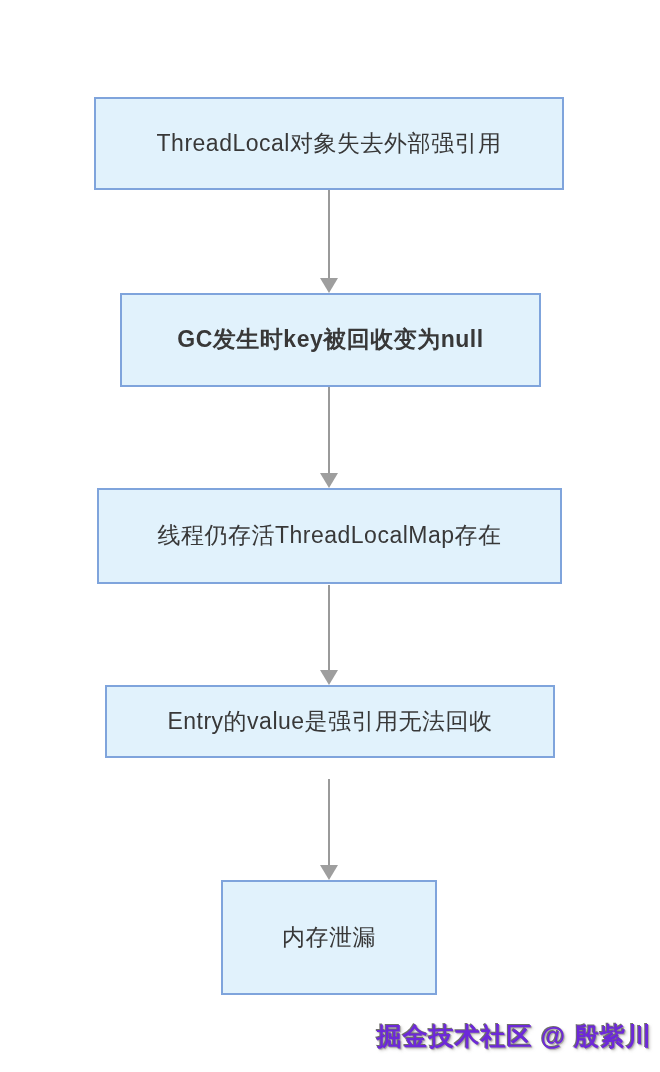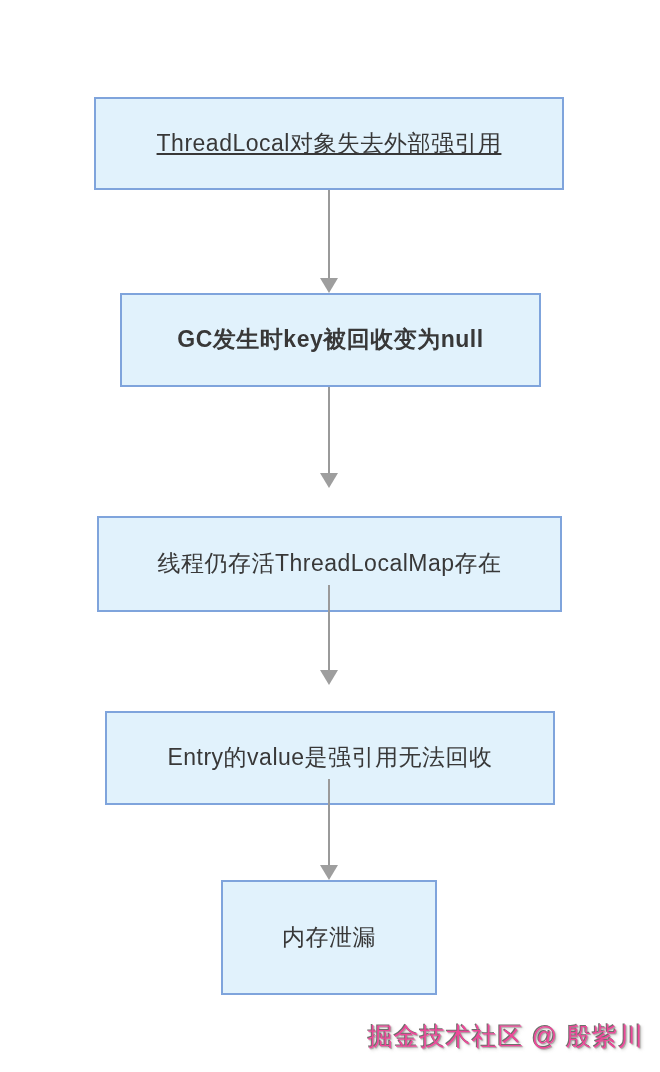--- a/index.html
+++ b/index.html
@@ -26,24 +26,24 @@
     text-align: center;
     font-size: 23px;
     color: #383838;
     letter-spacing: 0.5px;
   }
   .node-label {
     padding: 0 10px;
     line-height: 1.3;
   }
   
-  #node-1 { left: 94px;  top: 97px;  width: 470px; height: 93px; text-decoration: underline; }
+  #node-1 { left: 94px;  top: 97px;  width: 470px; height: 93px; }
   #node-2 { left: 120px; top: 293px; width: 421px; height: 94px; font-weight: bold; }
-  #node-3 { left: 97px;  top: 516px; width: 465px; height: 96px; }
-  #node-4 { left: 105px; top: 711px; width: 450px; height: 94px; }
+  #node-3 { left: 97px;  top: 488px; width: 465px; height: 96px; }
+  #node-4 { left: 105px; top: 685px; width: 450px; height: 73px; }
   #node-5 { left: 221px; top: 880px; width: 216px; height: 115px; }
 
   .arrow {
     position: absolute;
     left: 320px;           
     width: 18px;
     display: flex;
     flex-direction: column;
     align-items: center;
   }
@@ -60,25 +60,25 @@
     width: 0;
     height: 0;
     flex: 0 0 auto;
     border-left: 9px solid transparent;
     border-right: 9px solid transparent;
     border-top: 15px solid #9e9e9e;
   }
   .watermark {
     position: absolute;
     top: 1020px;
-    right: 16px;
+    right: 8px;
     font-size: 25px;
-    font-weight: normal;
+    font-weight: bold;
     letter-spacing: 1px;
-    color: #ec4899;
+    color: #6d28d9;
     text-shadow:
       -1px -1px 0 #6f6e6b,
       1px 1px 1px rgba(150, 148, 144, 0.85),
       2px 2px 3px rgba(170, 168, 164, 0.55);
     white-space: nowrap;
   }
 </style>
 </head>
 <body>
 

